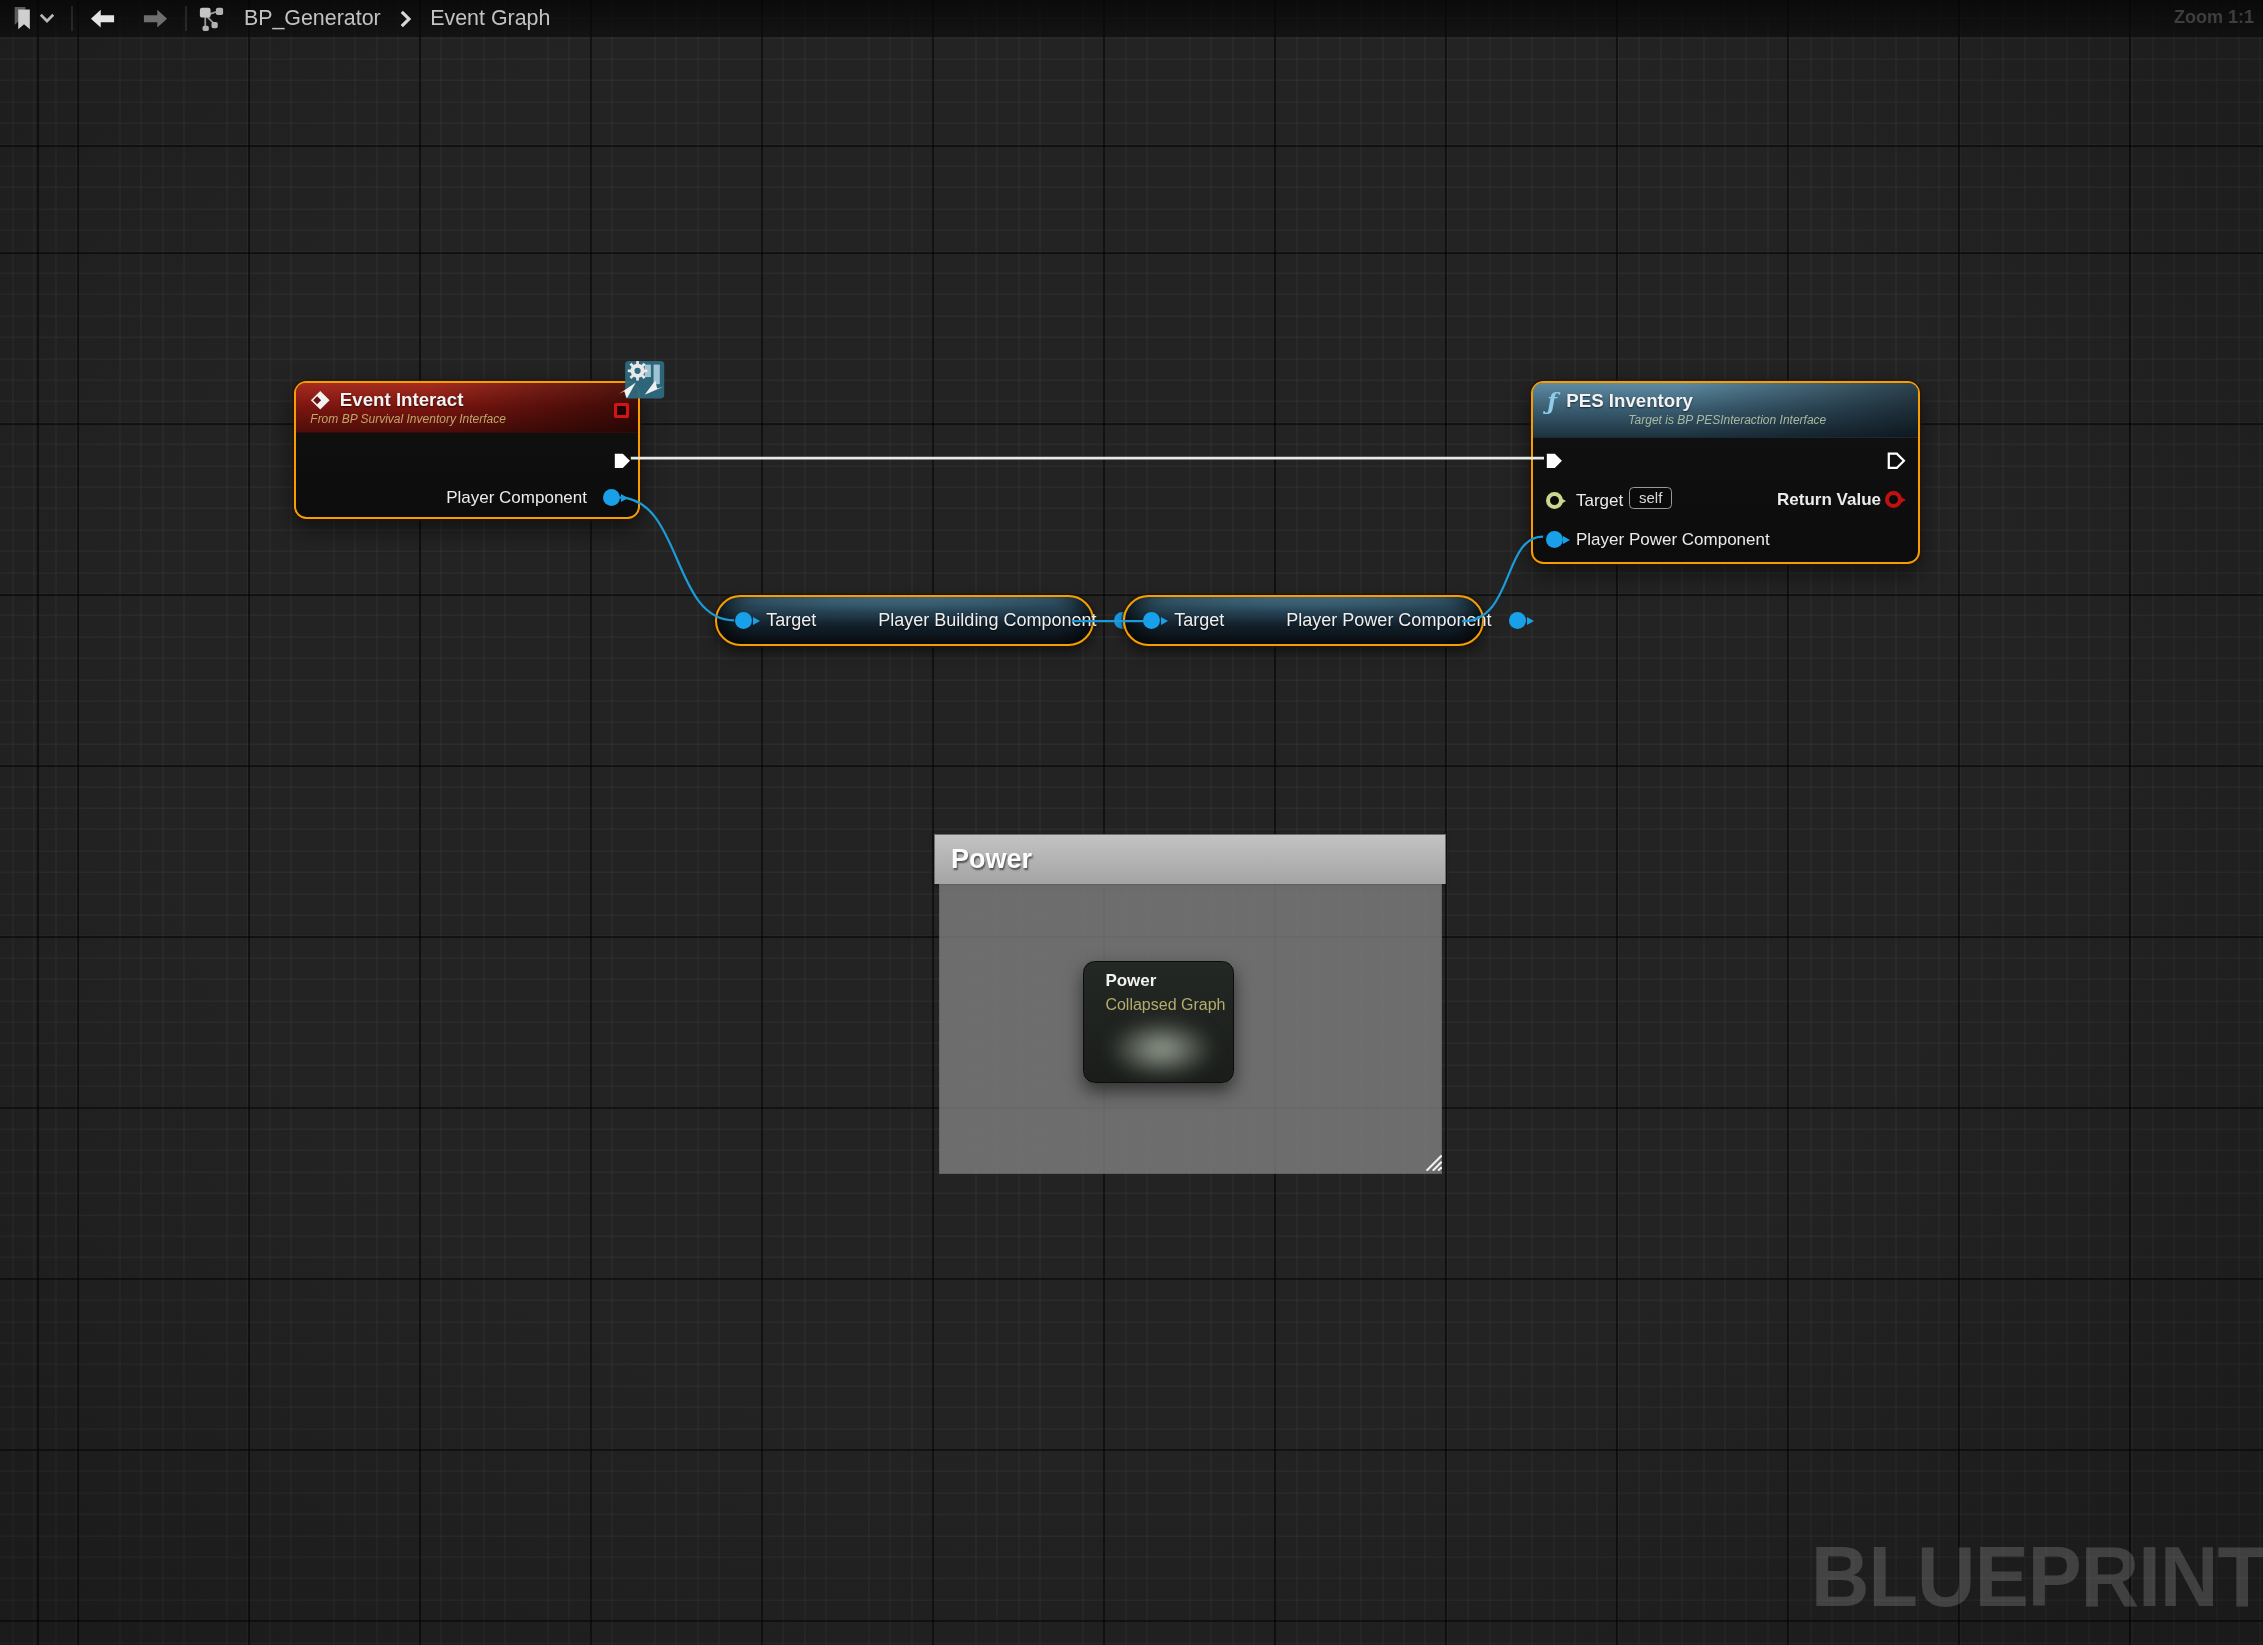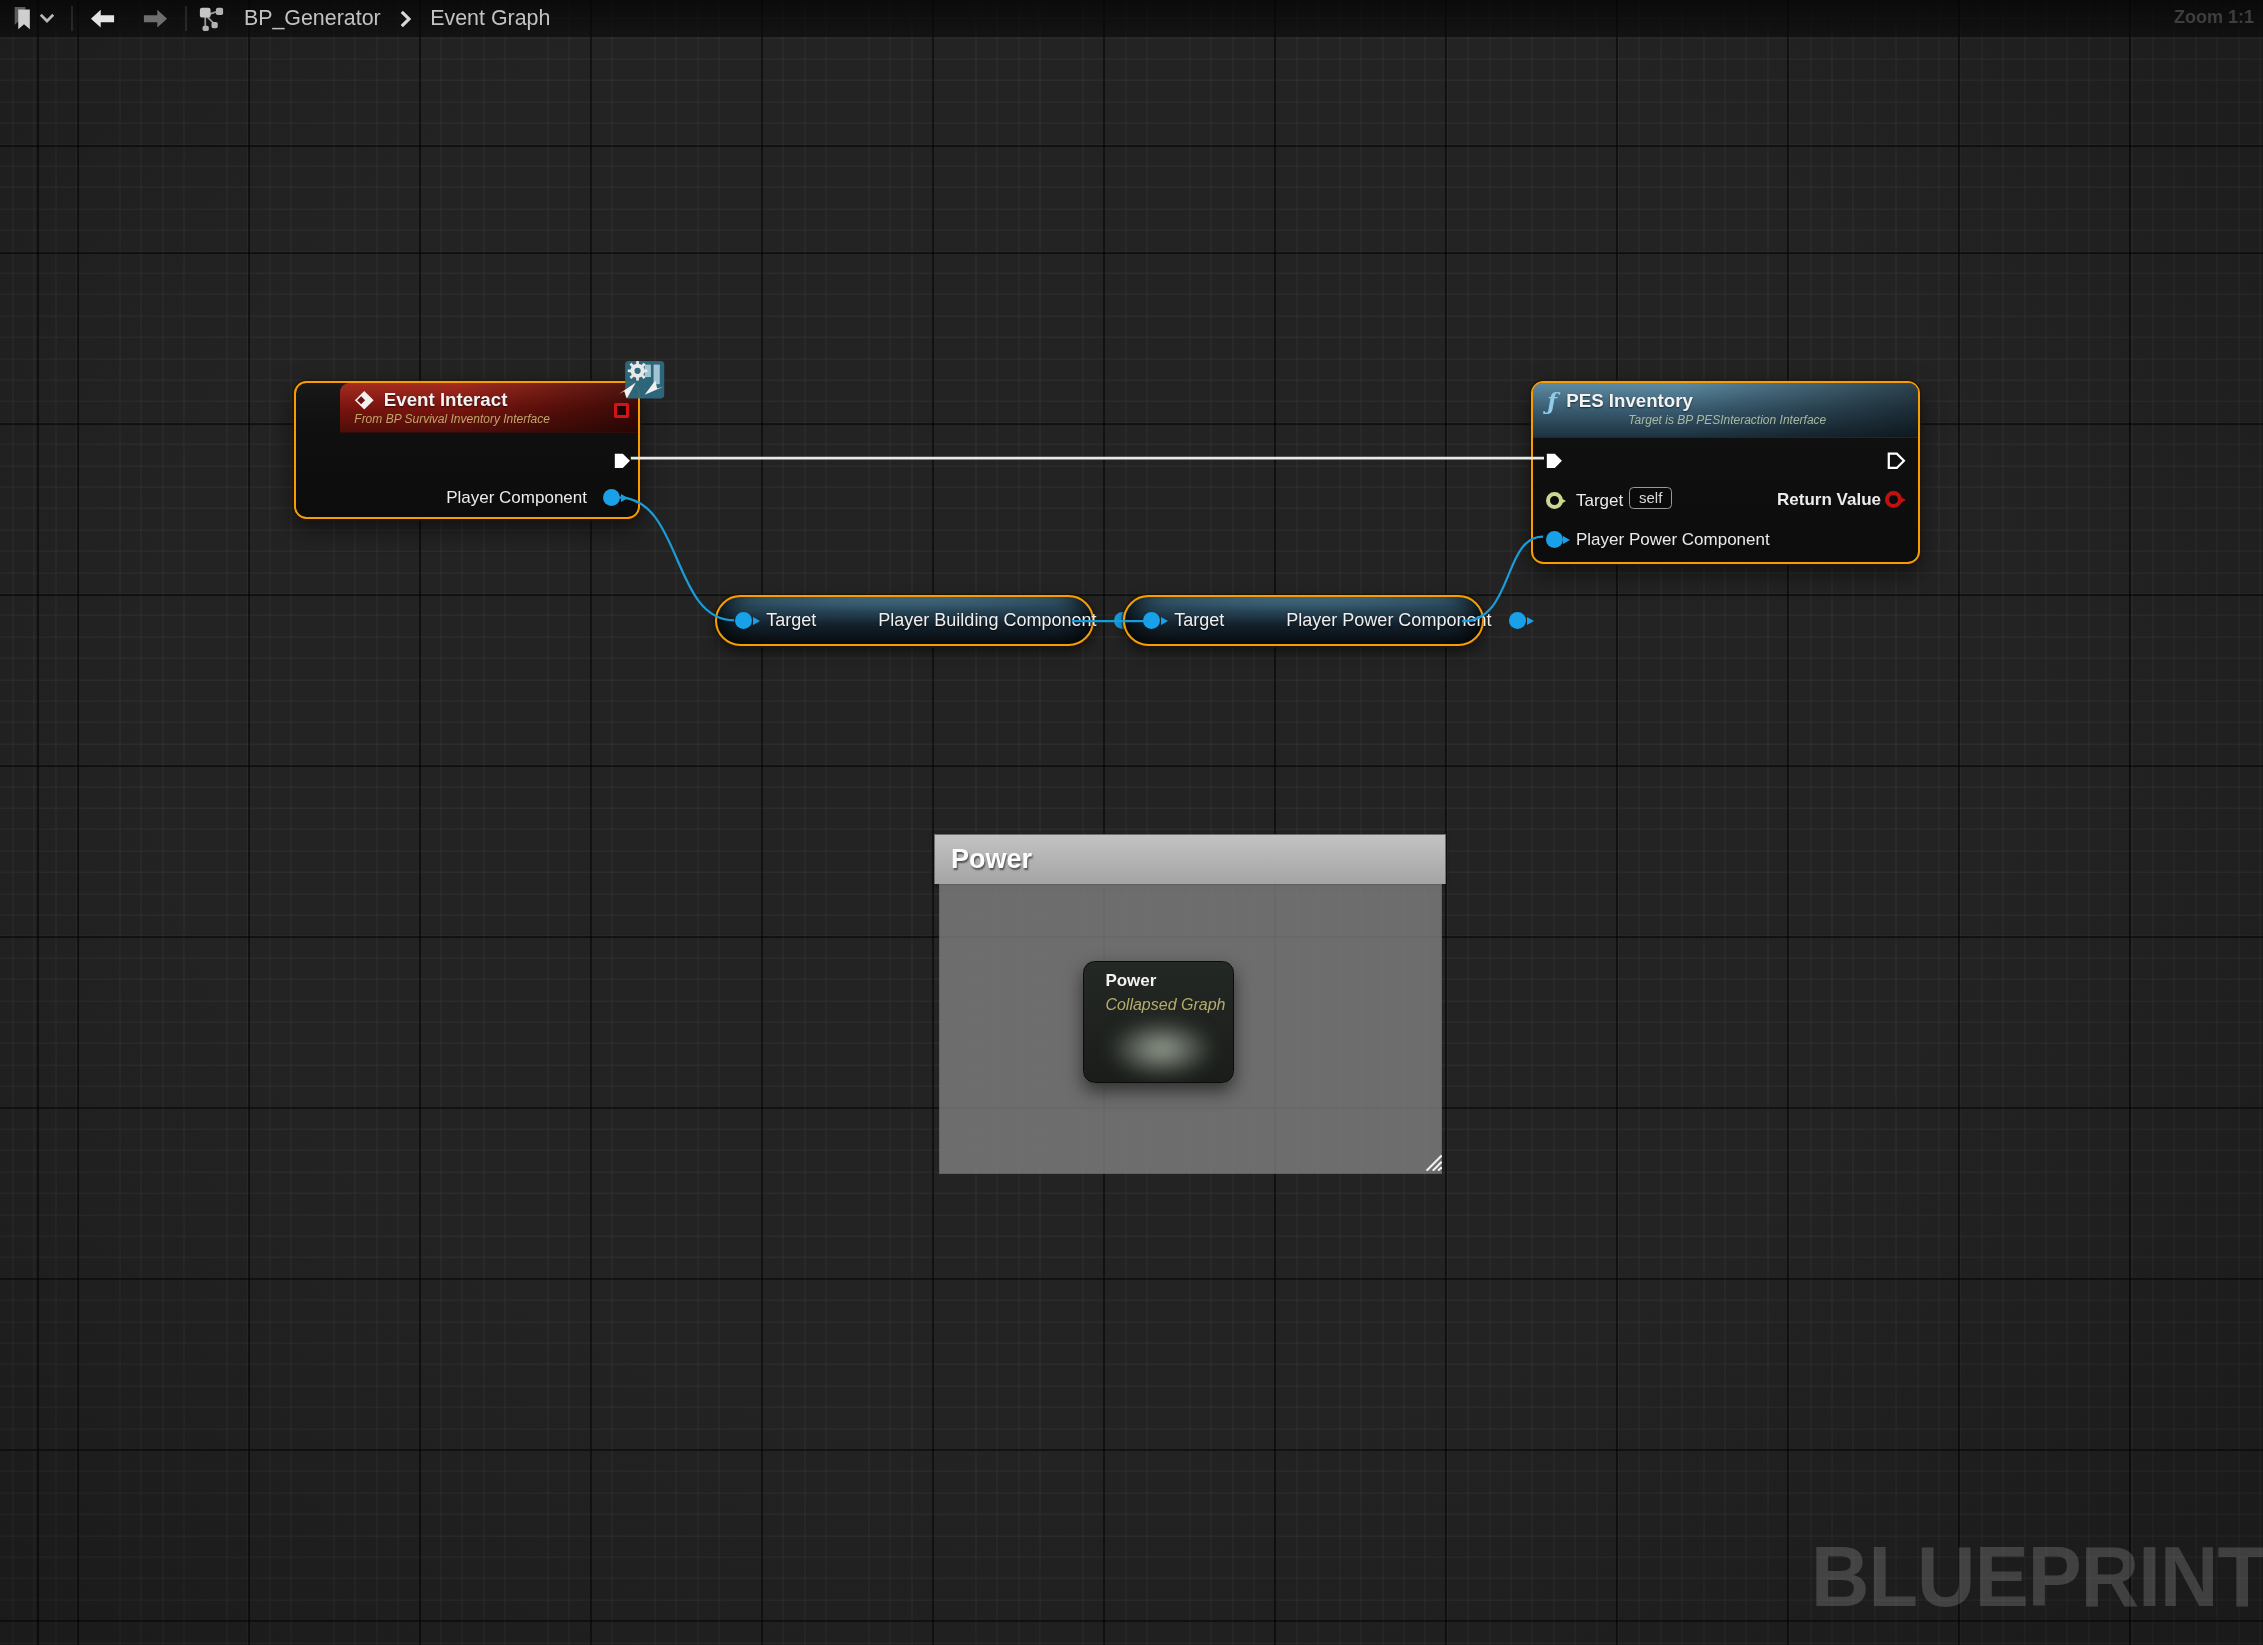--- a/index.html
+++ b/index.html
@@ -103,21 +103,21 @@
   .resize-handle{position:absolute;right:3.6px;bottom:2.7px;cursor:nwse-resize;}
 
   
   #collapsed-power{position:absolute;left:1083px;top:961px;width:151px;height:122px;z-index:8;
     background:linear-gradient(180deg,#242824 0%,#1a1d1a 100%);border-radius:11.6px;border:1.8px solid #0b0b0b;
     box-shadow:0 8px 18px rgba(0,0,0,0.55);overflow:hidden;cursor:pointer;}
   #collapsed-power .glow{position:absolute;left:14%;right:10%;top:40%;bottom:4%;
     background:radial-gradient(62% 58% at 50% 58%, rgba(178,188,173,0.85), rgba(120,128,118,0.35) 58%, transparent 78%);
     filter:blur(8px);}
   #collapsed-power .cg-title{position:absolute;left:21.4px;top:9px;font-size:17px;font-weight:bold;color:#f0f0f0;}
-  #collapsed-power .cg-sub{position:absolute;left:21.4px;top:34px;font-size:16px;font-style:italic;color:#b4ac6c;}
+  #collapsed-power .cg-sub{position:absolute;left:21.4px;top:34px;font-size:16px;color:#b4ac6c;}
 
   
   #watermark{position:absolute;right:-2.7px;bottom:19.6px;z-index:4;font-size:86px;font-weight:bold;
     color:rgba(255,255,255,0.165);letter-spacing:-0.9px;transform:scaleX(0.94);transform-origin:right;
     white-space:nowrap;}
 
   
   #interface-badge{position:absolute;left:618px;top:359px;z-index:15;}
 </style>
 </head>
@@ -127,21 +127,21 @@
 
   <div id="canvas"></div>
 
   <svg id="wires" width="2263" height="1646" viewBox="0 0 2540 1847">
     <path d="M 708 514 L 1733 514" stroke="var(--c-exec_wire)" stroke-width="3" fill="none"></path>
     <path d="M 694 558 C 766 558 754 696 824 696" stroke="var(--c-data_wire)" stroke-width="2.5" fill="none"></path>
     <path d="M 1203 697 L 1289 697" stroke="var(--c-data_wire)" stroke-width="2.5" fill="none"></path>
     <path d="M 1641 697 C 1700 697 1686 602 1732 602" stroke="var(--c-data_wire)" stroke-width="2.5" fill="none"></path>
   </svg>
 
-  <div class="node" style="left:294px;top:381px;width:346px;height:138px;padding-left:44px;">
+  <div class="node" style="left:294px;top:381px;width:346px;height:138px;">
     <div class="node-header hdr-red" style="height:50px;">
       <div class="hdr-row">
         <svg width="20.5" height="20.5" viewBox="0 0 23 23">
           <polygon points="11.5,1 22,11.5 11.5,22 1,11.5" fill="#f2f2f2"></polygon>
           <polygon points="8,7 12.5,11.5 8,16 3.5,11.5" fill="#6d120c"></polygon>
         </svg>
         <span class="node-title">Event Interact</span>
       </div>
       <div class="node-subtitle sub-tan">From BP Survival Inventory Interface</div>
     </div>

